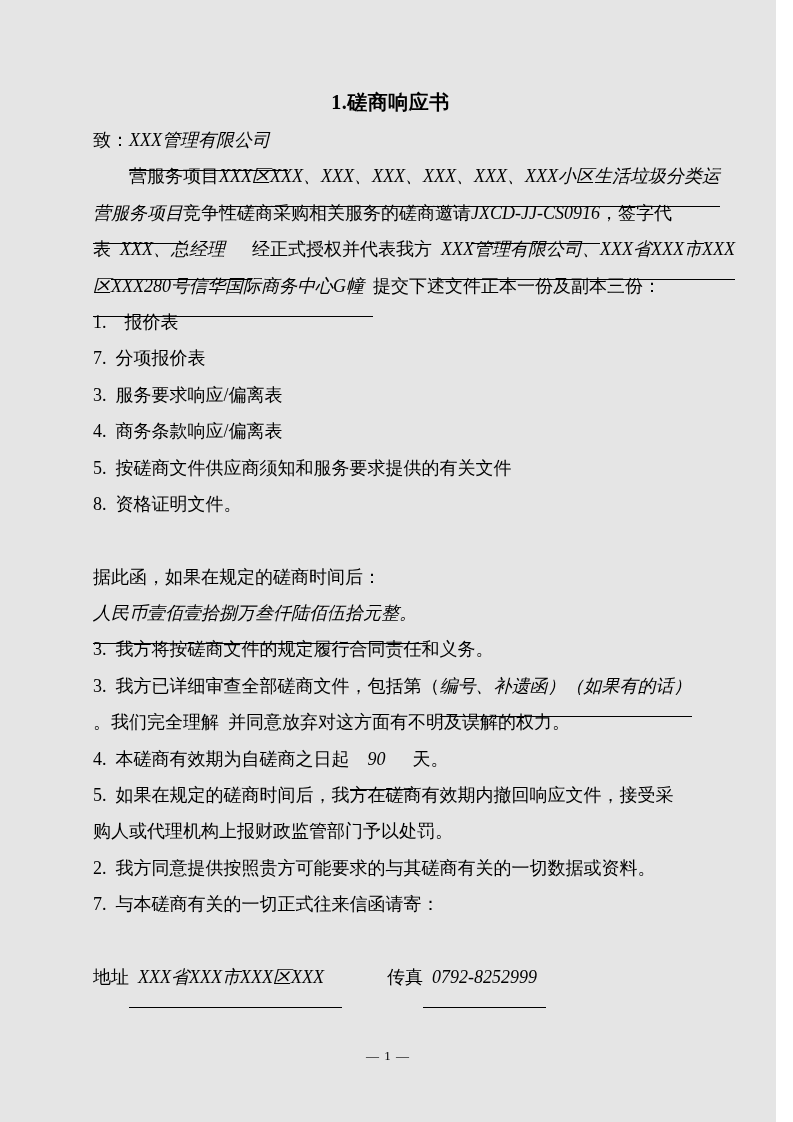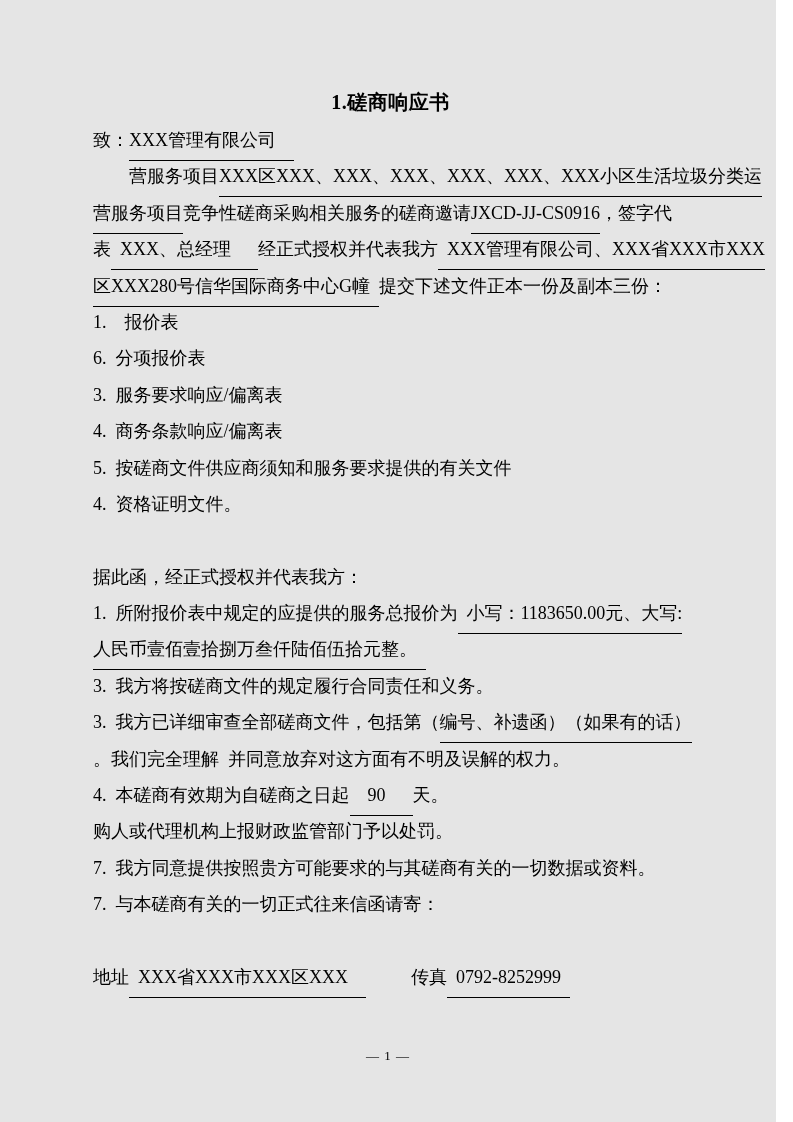--- a/index.html
+++ b/index.html
@@ -33,21 +33,22 @@
   }
   .line {
     height: 36.4px;
     line-height: 36.4px;
     font-size: 18px;
     white-space: pre;
   }
   .seg { display: inline; }
   .u {
     border-bottom: 1.5px solid #000;
-    padding-bottom: 10px;
+    padding-bottom: 20px;
+    font-style: italic;
   }
   .page-number {
     position: absolute;
     left: 0;
     right: 0;
     top: 1048px;
     text-align: center;
     font-size: 13px;
     letter-spacing: 1px;
     color: #000;
@@ -60,34 +61,34 @@
 <div class="page">
   <h1 class="doc-title">1.磋商响应书</h1>
 
   <div class="doc-body" id="doc-body">
       <div class="line"><span class="seg">致：</span><span class="seg u">XXX管理有限公司 </span></div>
       <div class="line"><span class="seg">  营服务项目</span><span class="seg u">XXX区XXX、XXX、XXX、XXX、XXX、XXX小区生活垃圾分类运</span></div>
       <div class="line"><span class="seg u">营服务项目</span><span class="seg">竞争性磋商采购相关服务的磋商邀请</span><span class="seg u">JXCD-JJ-CS0916</span><span class="seg">，签字代</span></div>
       <div class="line"><span class="seg">表</span><span class="seg u"> XXX、总经理  </span><span class="seg">经正式授权并代表我方</span><span class="seg u"> XXX管理有限公司、XXX省XXX市XXX</span></div>
       <div class="line"><span class="seg u">区XXX280号信华国际商务中心G幢 </span><span class="seg">提交下述文件正本一份及副本三份：</span></div>
       <div class="line"><span class="seg">1. 报价表</span></div>
-      <div class="line"><span class="seg">6. 分项报价表</span></div>
+      <div class="line"><span class="seg">7. 分项报价表</span></div>
       <div class="line"><span class="seg">3. 服务要求响应/偏离表</span></div>
       <div class="line"><span class="seg">4. 商务条款响应/偏离表</span></div>
       <div class="line"><span class="seg">5. 按磋商文件供应商须知和服务要求提供的有关文件</span></div>
-      <div class="line"><span class="seg">4. 资格证明文件。</span></div>
+      <div class="line"><span class="seg">8. 资格证明文件。</span></div>
       <div class="line"></div>
-      <div class="line"><span class="seg">据此函，经正式授权并代表我方：</span></div>
-      <div class="line"><span class="seg">1. 所附报价表中规定的应提供的服务总报价为</span><span class="seg u"> 小写：1183650.00元、大写:</span></div>
+      <div class="line"><span class="seg">据此函，如果在规定的磋商时间后：</span></div>
       <div class="line"><span class="seg u">人民币壹佰壹拾捌万叁仟陆佰伍拾元整。 </span></div>
       <div class="line"><span class="seg">3. 我方将按磋商文件的规定履行合同责任和义务。</span></div>
       <div class="line"><span class="seg">3. 我方已详细审查全部磋商文件，包括第（</span><span class="seg u">编号、补遗函）（如果有的话）</span></div>
       <div class="line"><span class="seg">。我们完全理解 并同意放弃对这方面有不明及误解的权力。</span></div>
       <div class="line"><span class="seg">4. 本磋商有效期为自磋商之日起</span><span class="seg u"> 90  </span><span class="seg">天。</span></div>
+      <div class="line"><span class="seg">5. 如果在规定的磋商时间后，我方在磋商有效期内撤回响应文件，接受采</span></div>
       <div class="line"><span class="seg">购人或代理机构上报财政监管部门予以处罚。</span></div>
-      <div class="line"><span class="seg">7. 我方同意提供按照贵方可能要求的与其磋商有关的一切数据或资料。</span></div>
+      <div class="line"><span class="seg">2. 我方同意提供按照贵方可能要求的与其磋商有关的一切数据或资料。</span></div>
       <div class="line"><span class="seg">7. 与本磋商有关的一切正式往来信函请寄：</span></div>
       <div class="line"></div>
       <div class="line"><span class="seg">地址</span><span class="seg u"> XXX省XXX市XXX区XXX </span><span class="seg">   </span><span class="seg">传真</span><span class="seg u"> 0792-8252999 </span></div>
     </div>
 
   <div class="page-number">— 1 —</div>
 </div>
 
 </body></html>

